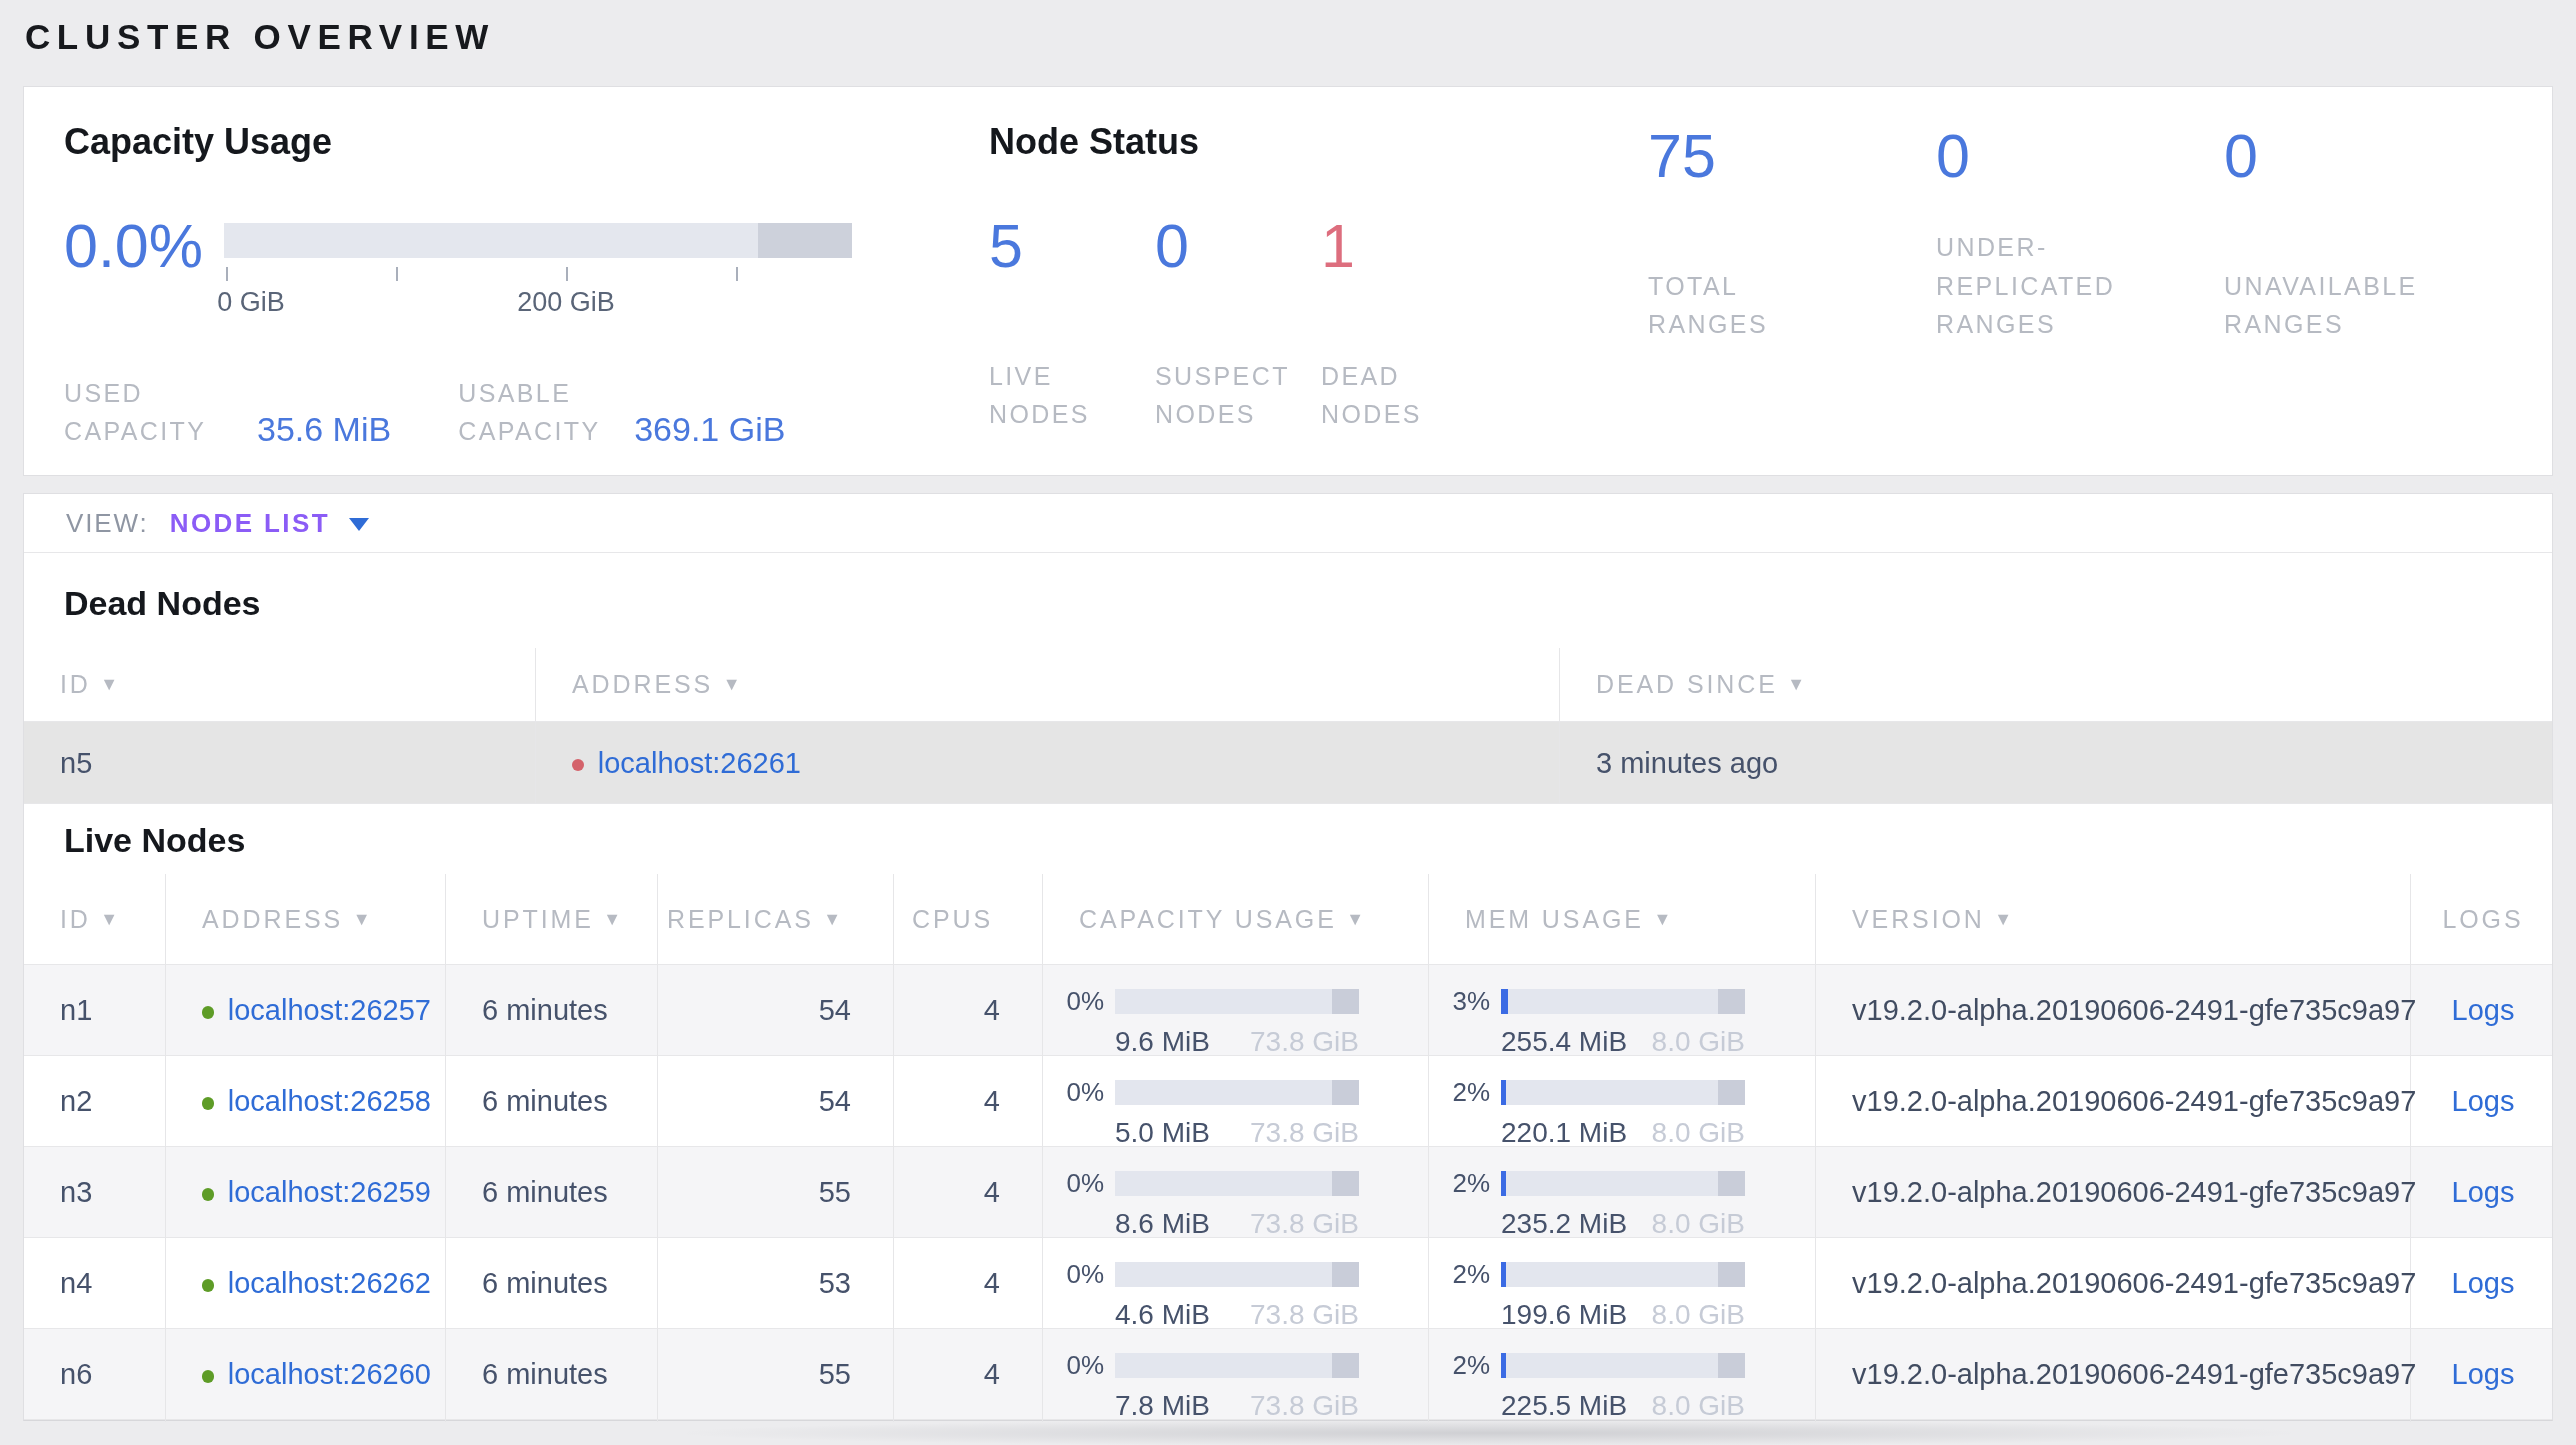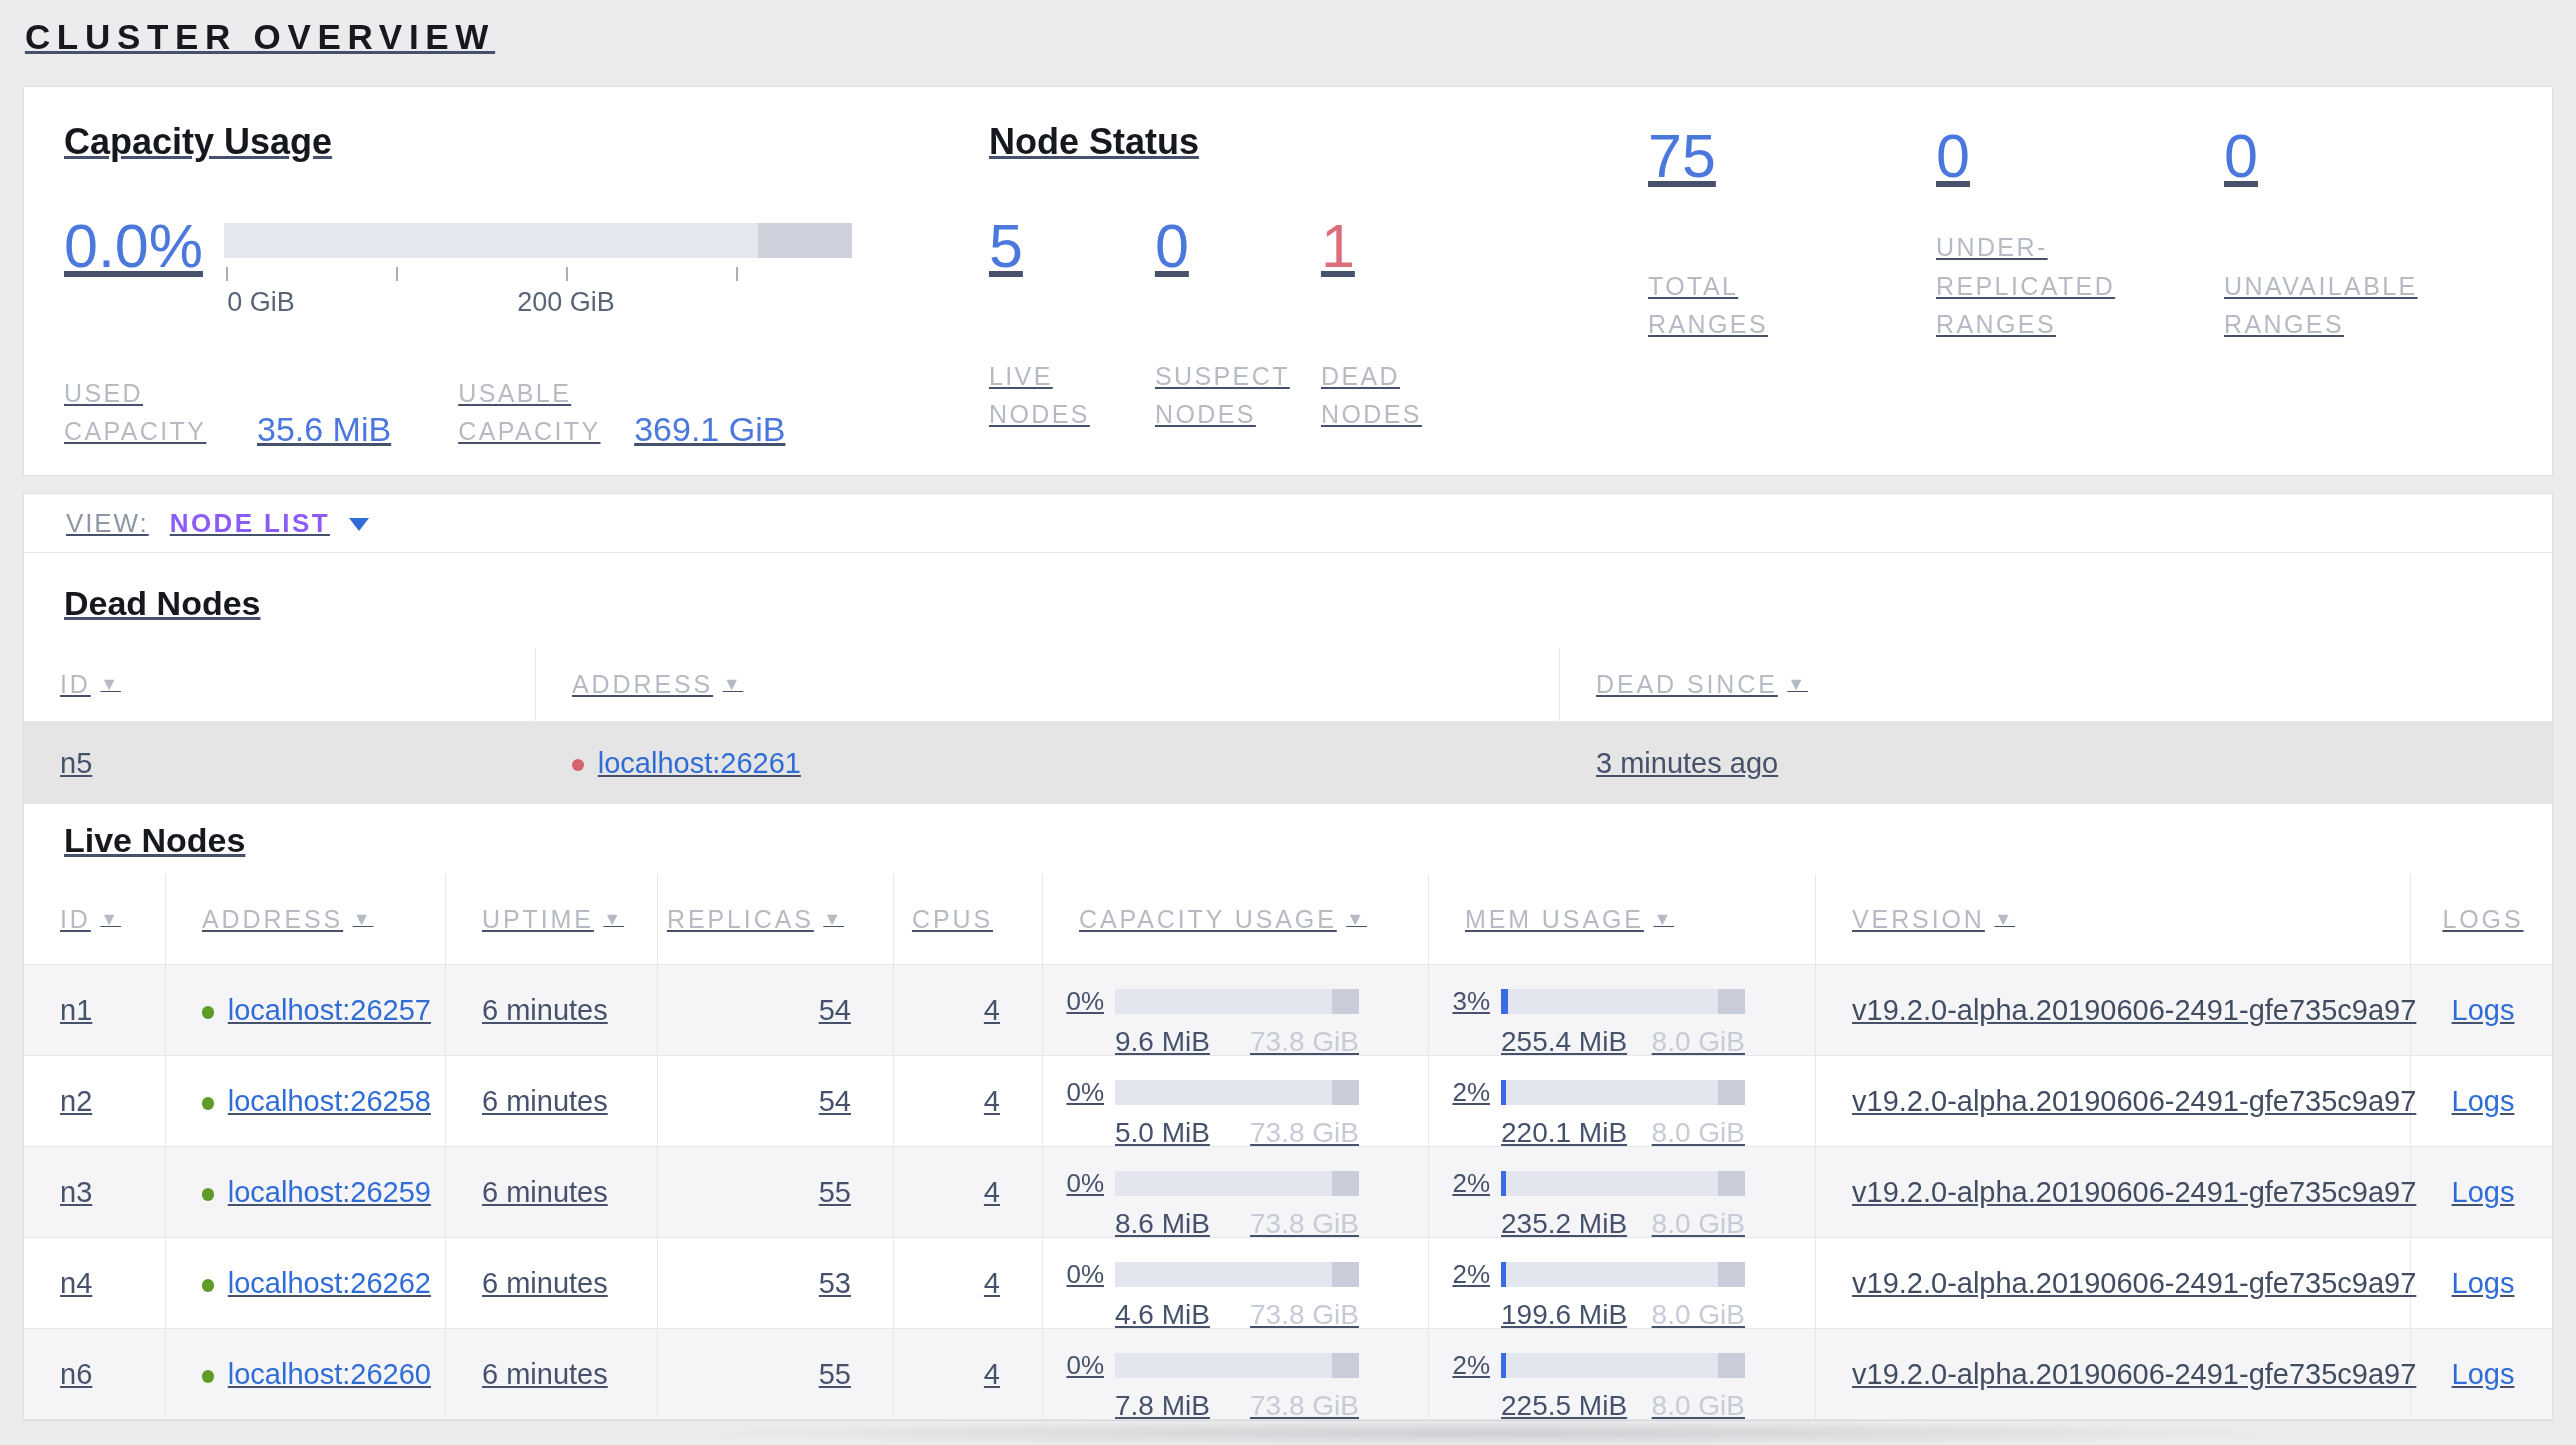--- a/index.html
+++ b/index.html
@@ -3,21 +3,21 @@
 <meta charset="utf-8">
 <style>
   * { box-sizing: border-box; margin: 0; padding: 0; }
   html,body { width: 2576px; height: 1446px; overflow: hidden; }
   body {
     background: #ececee;
     font-family: "Liberation Sans", sans-serif;
     color: #46526b;
     position: relative;
   }
-  .page { padding: 13.4px 23px 0 23px; text-decoration: underline; }
+  .page { padding: 13.4px 23px 0 23px; }
 
   
   .page-title {
     font-size: 35px; font-weight: bold; letter-spacing: 6.7px;
     color: #17191d; margin: 3.8px 0 0 1.9px;
   }
 
   
   .summary-card {
     margin-top: 29px; background: #ffffff;
@@ -124,21 +124,21 @@
         <div class="cap-pct">0.0%</div>
         <div class="cap-barwrap">
           <div class="big-bar">
             <div class="big-bar-end"></div>
           </div>
           <div class="axis">
             <div class="tick" style="left:1.9px"></div>
             <div class="tick" style="left:172px"></div>
             <div class="tick" style="left:342px"></div>
             <div class="tick" style="left:512px"></div>
-            <div class="tick-label" style="left:37px">0 GiB</div>
+            <div class="tick-label" style="left:27px">0 GiB</div>
             <div class="tick-label" style="left:342px">200 GiB</div>
           </div>
         </div>
       </div>
       <div class="cap-stats">
         <div class="cap-stat">
           <div class="cap-stat-label">USED CAPACITY</div>
           <div class="cap-stat-value">35.6 MiB</div>
         </div>
         <div class="cap-stat">

